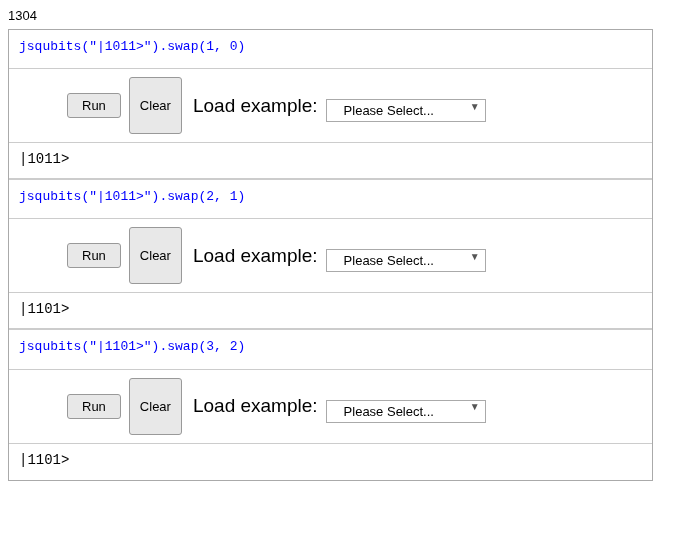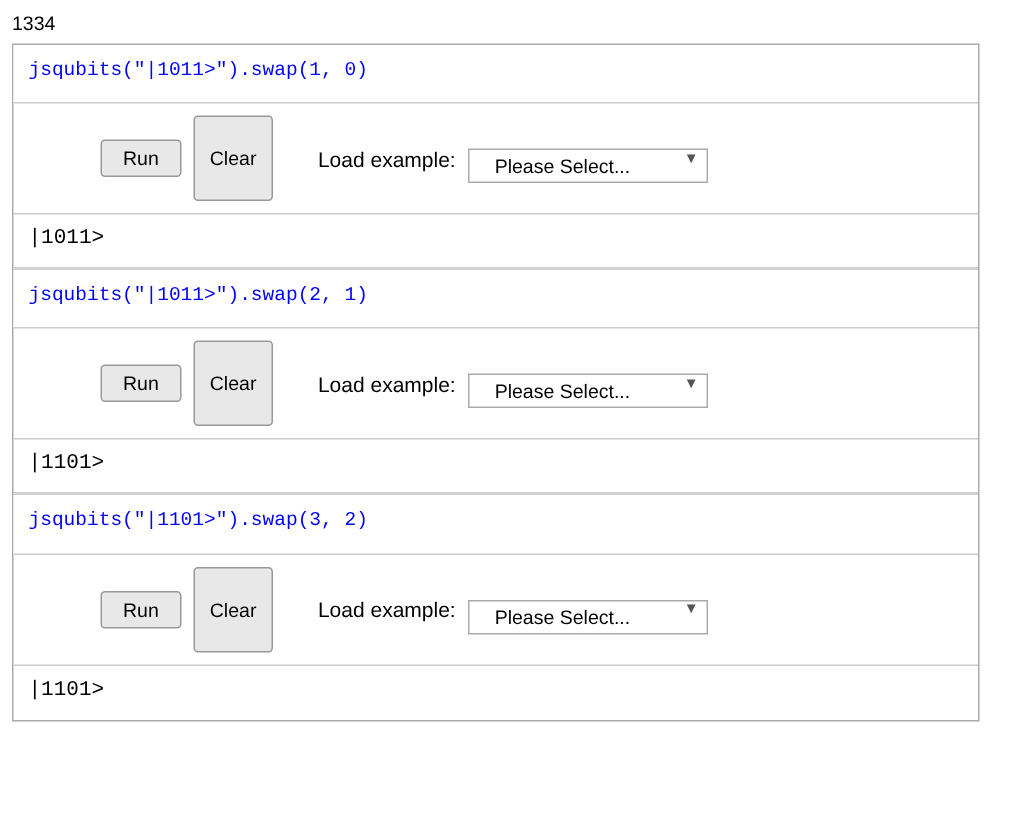--- a/index.html
+++ b/index.html
@@ -65,22 +65,22 @@
     .btn-clear {
       background: #e8e8e8;
       border: 1px solid #999;
       border-radius: 3px;
       padding: 20px 10px;
       font-size: 13px;
       cursor: pointer;
       color: #000;
     }
     .load-example-label {
-      font-size: 14px;
-      margin-left: 22px;
+      font-size: 19px;
+      margin-left: 3px;
       color: #000;
     }
     .load-example-select {
       border: 1px solid #aaa;
       background: #fff;
       padding: 3px 17px;
       font-size: 13px;
       min-width: 160px;
       appearance: none;
       -webkit-appearance: none;
@@ -111,21 +111,21 @@
       min-height: 36px;
       border-bottom: 1px solid #ccc;
     }
     .output-row.last {
       border-bottom: none;
     }
   </style>
 </head>
 <body>
 
-<div class="page-title">1334</div>
+<div class="page-title">1304</div>
 
 <div class="outer-box">
 
   <div class="block">
     <div class="code-area">
       <textarea rows="1" style="">jsqubits("|1011&gt;").swap(1, 0)</textarea>
     </div>
     <div class="controls-row">
       <button class="btn-run">Run</button>
       <button class="btn-clear">Clear</button>

